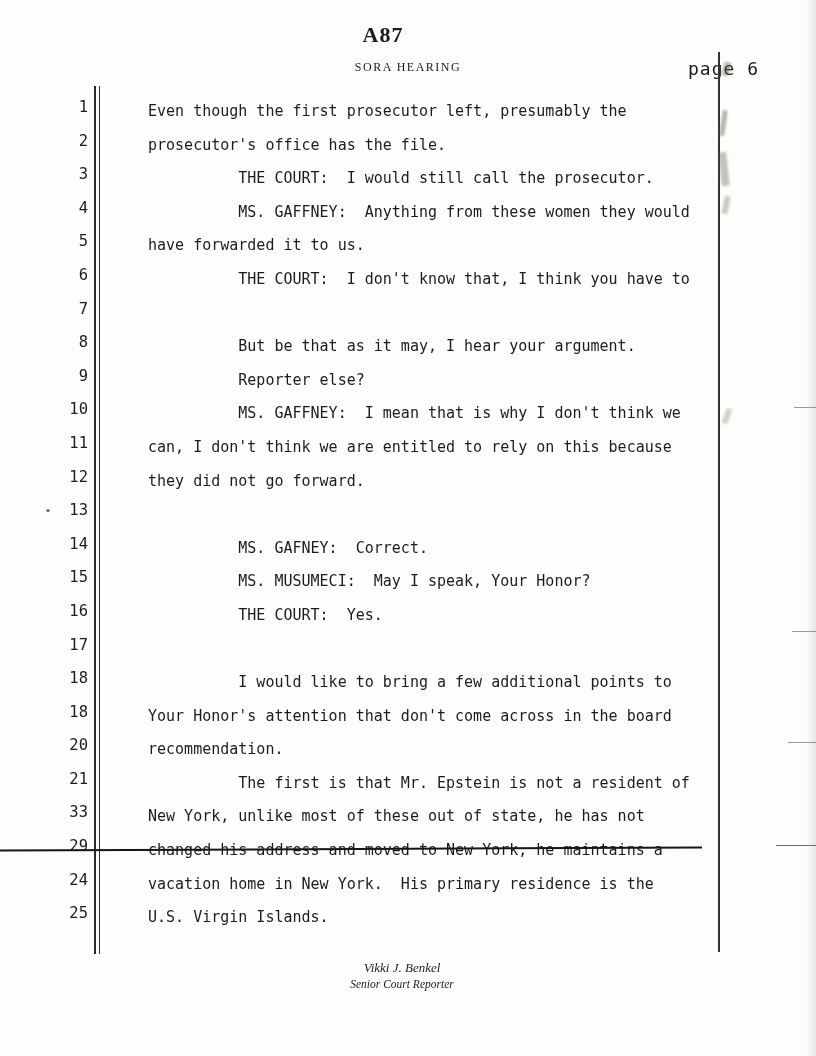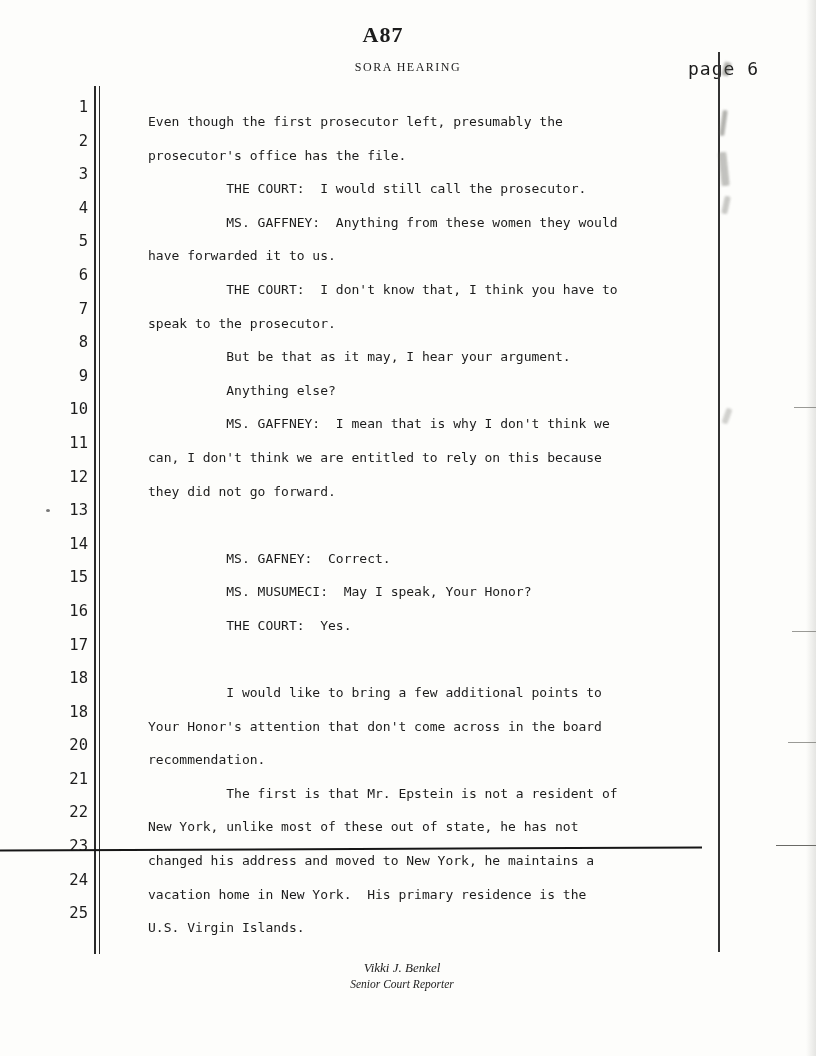--- a/index.html
+++ b/index.html
@@ -80,23 +80,23 @@
     position: absolute;
     left: 0;
     top: 0;
     width: 88px;
     text-align: right;
     font-size: 15.5px;
   }
   .txt {
     position: absolute;
     left: 148px;
-    top: 16px;
+    top: 4px;
     white-space: pre;
-    font-size: 13px;
+    font-size: 15px;
   }
 
   
   .strike {
     position: absolute;
     top: 848px;
     left: 0;
     width: 702px;
     height: 1.8px;
     background: #161616;
@@ -189,31 +189,30 @@
         <span class="txt">have forwarded it to us.</span>
       </div>
 
       <div class="line">
         <span class="num">6</span>
         <span class="txt">          THE COURT:  I don't know that, I think you have to</span>
       </div>
 
       <div class="line">
         <span class="num">7</span>
-        <span class="txt">speak to the prosecutor.</span>
       </div>
 
       <div class="line">
         <span class="num">8</span>
         <span class="txt">          But be that as it may, I hear your argument.</span>
       </div>
 
       <div class="line">
         <span class="num">9</span>
-        <span class="txt">          Anything else?</span>
+        <span class="txt">          Reporter else?</span>
       </div>
 
       <div class="line">
         <span class="num">10</span>
         <span class="txt">          MS. GAFFNEY:  I mean that is why I don't think we</span>
       </div>
 
       <div class="line">
         <span class="num">11</span>
         <span class="txt">can, I don't think we are entitled to rely on this because</span>
@@ -261,26 +260,26 @@
         <span class="num">20</span>
         <span class="txt">recommendation.</span>
       </div>
 
       <div class="line">
         <span class="num">21</span>
         <span class="txt">          The first is that Mr. Epstein is not a resident of</span>
       </div>
 
       <div class="line">
-        <span class="num">22</span>
+        <span class="num">33</span>
         <span class="txt">New York, unlike most of these out of state, he has not</span>
       </div>
 
       <div class="line">
-        <span class="num">23</span>
+        <span class="num">29</span>
         <span class="txt">changed his address and moved to New York, he maintains a</span>
       </div>
 
       <div class="line">
         <span class="num">24</span>
         <span class="txt">vacation home in New York.  His primary residence is the</span>
       </div>
 
       <div class="line">
         <span class="num">25</span>

